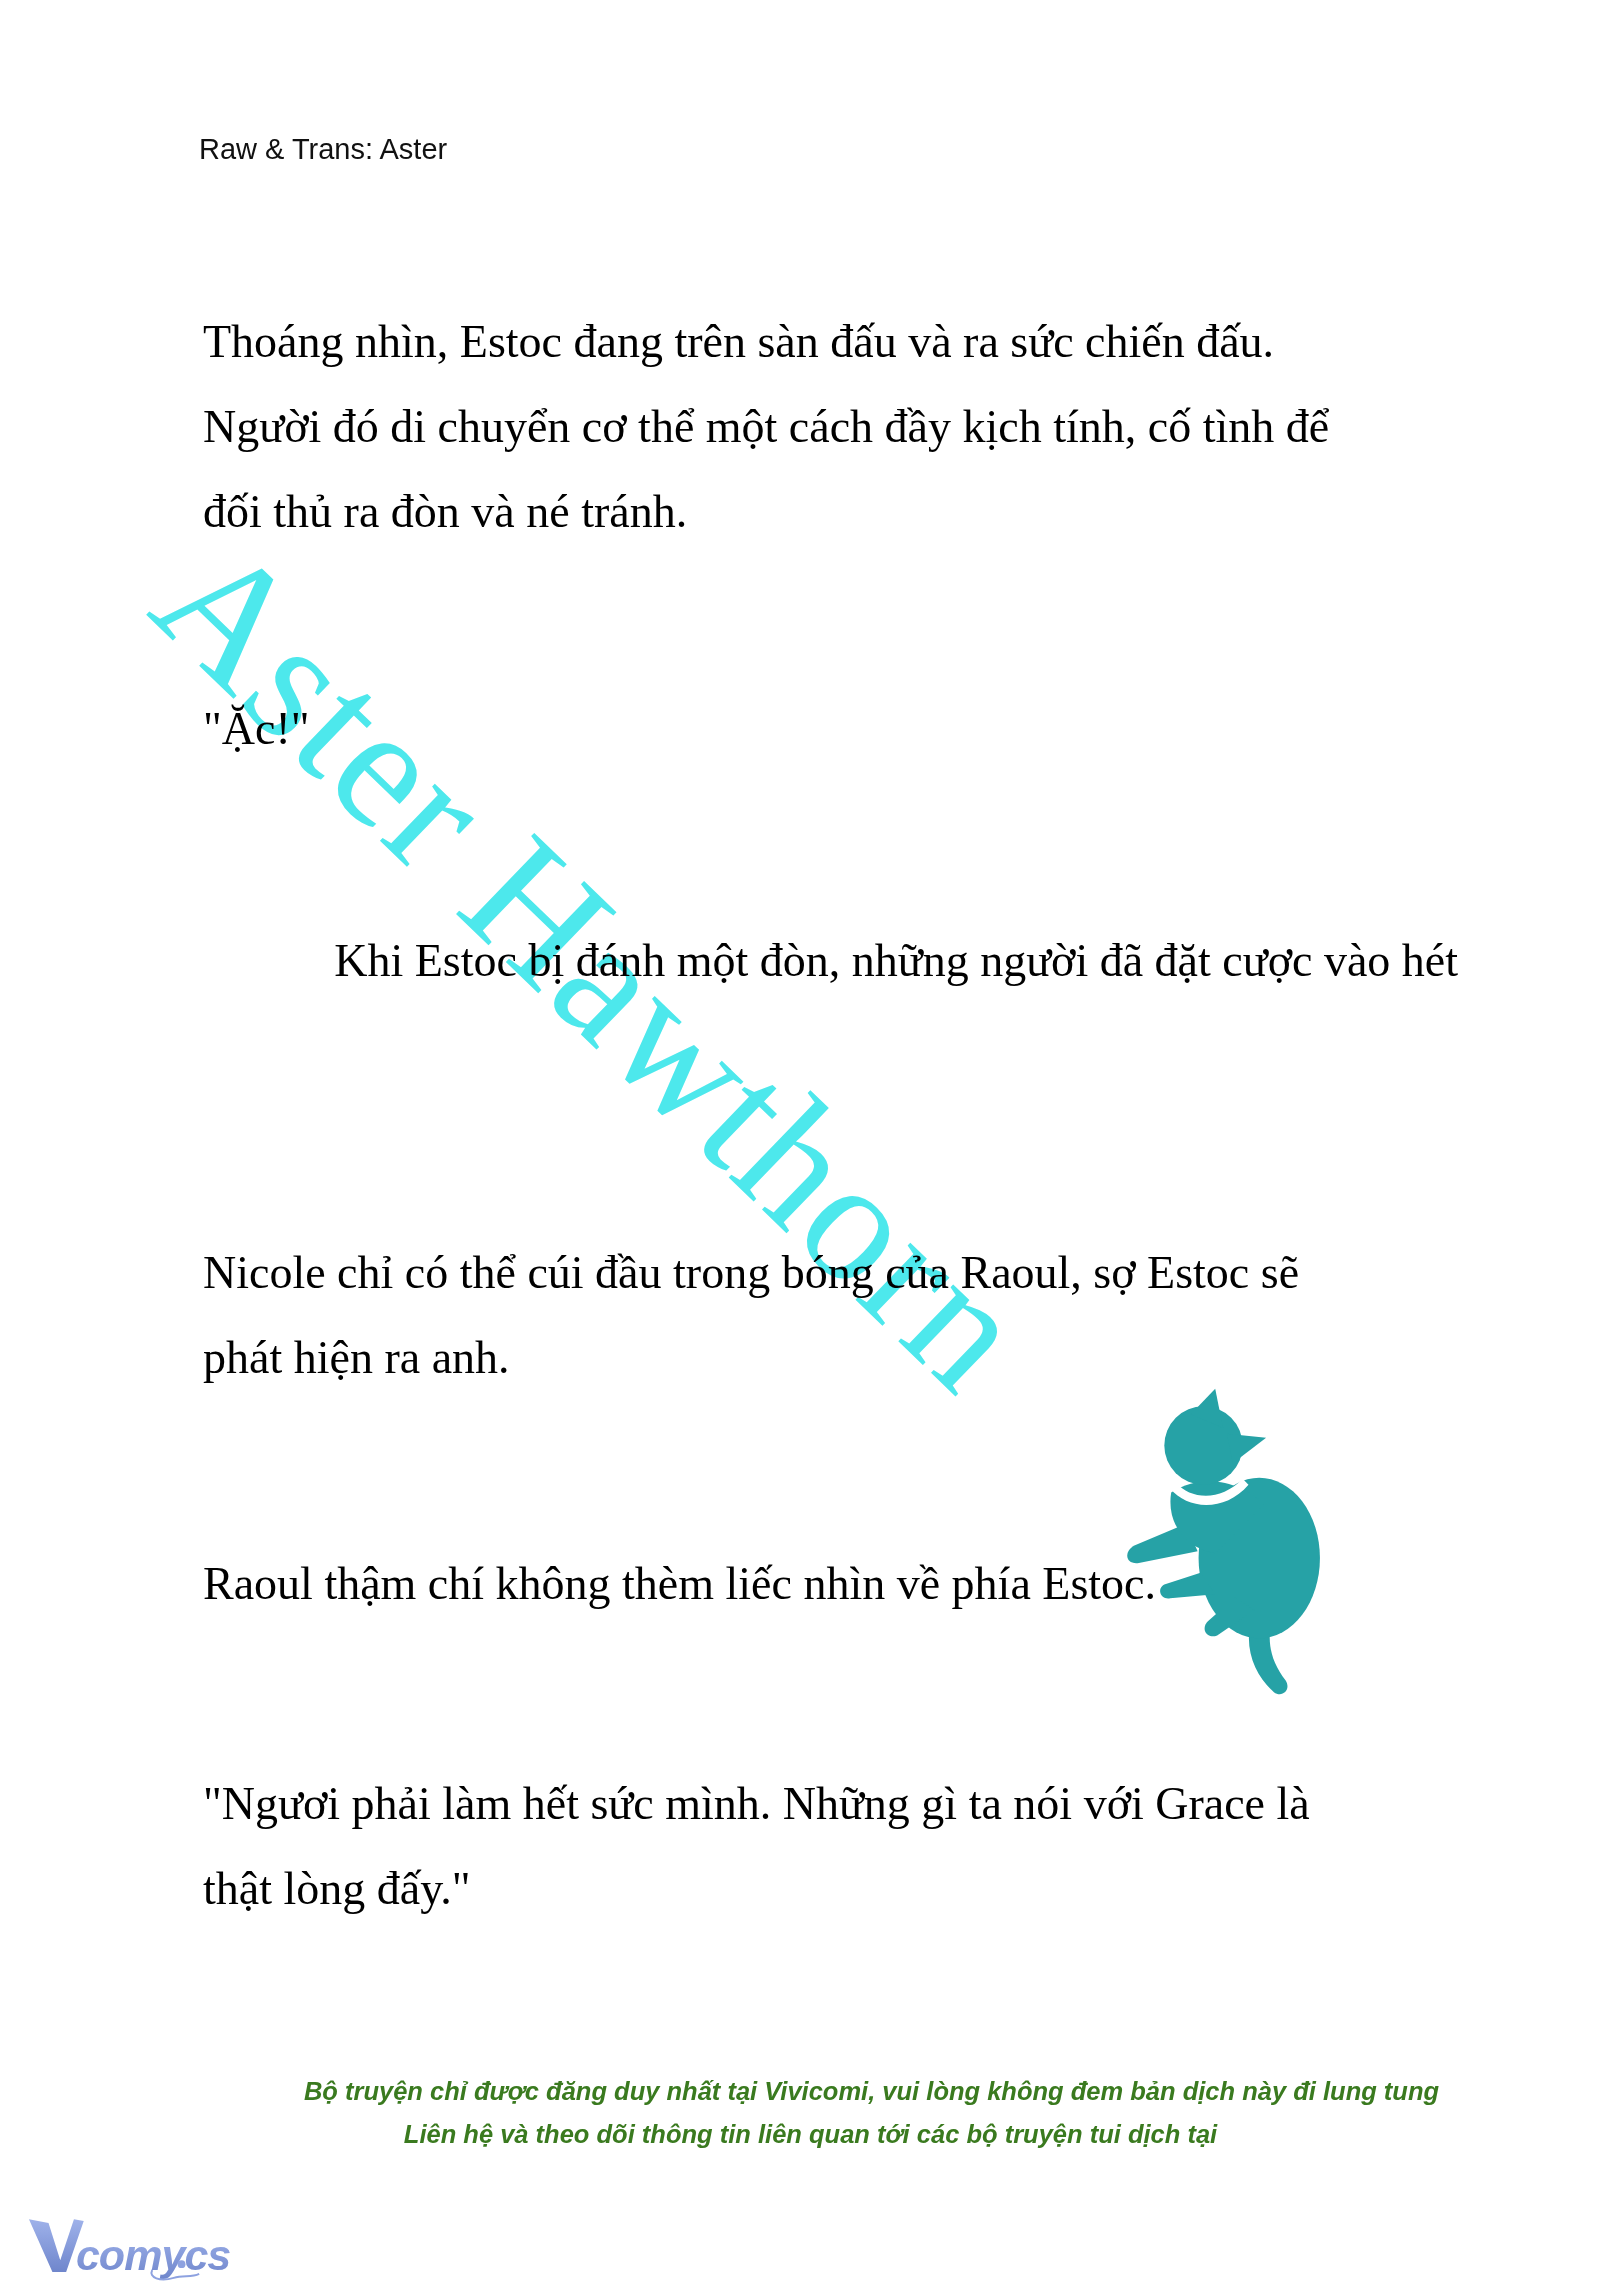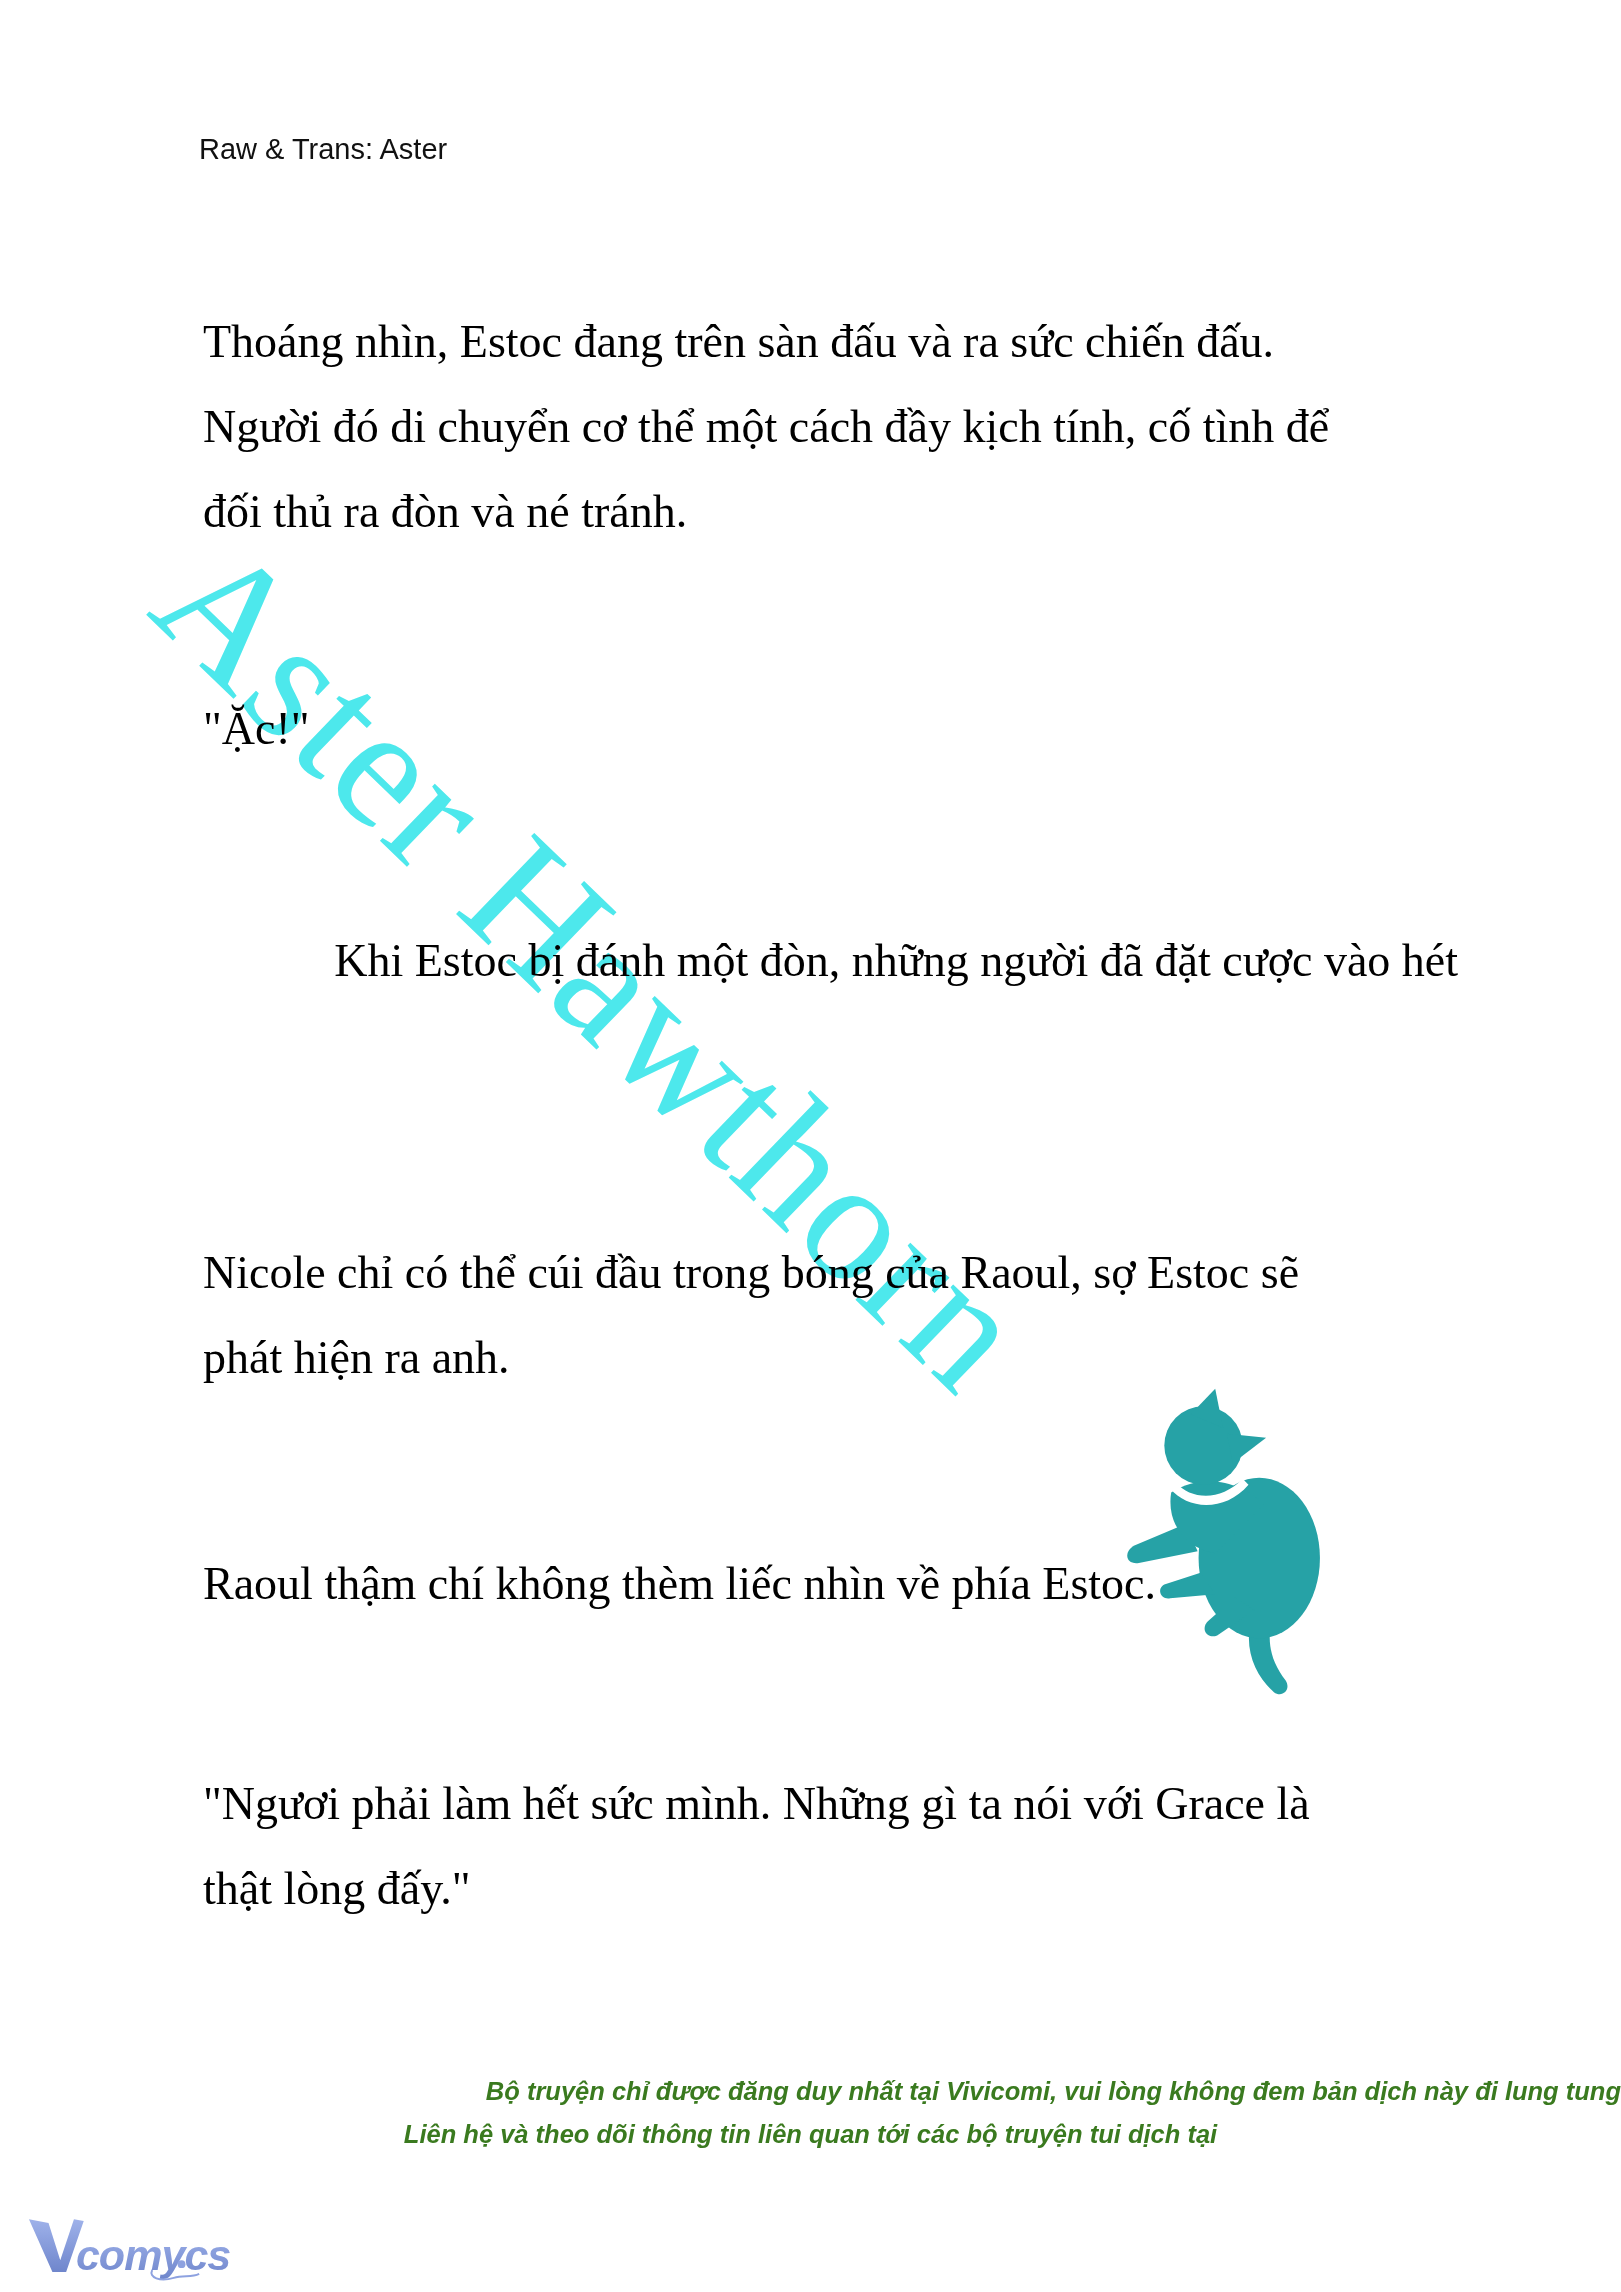--- a/index.html
+++ b/index.html
@@ -85,21 +85,21 @@
       font-size: 25.5px;
       line-height: 43px;
       color: #3a7a1f;
       z-index: 3;
     }
     .footer-note .fline {
       display: block;
       white-space: nowrap;
     }
     .footer-note .fline.first {
-      text-align: right;
+      text-align: center;
       padding-left: 86px;
       margin-left: 36px;
     }
     .site-logo {
       position: absolute;
       left: 27.4px;
       top: 2213px;
       width: 225px;
       height: 69px;
       z-index: 3;

